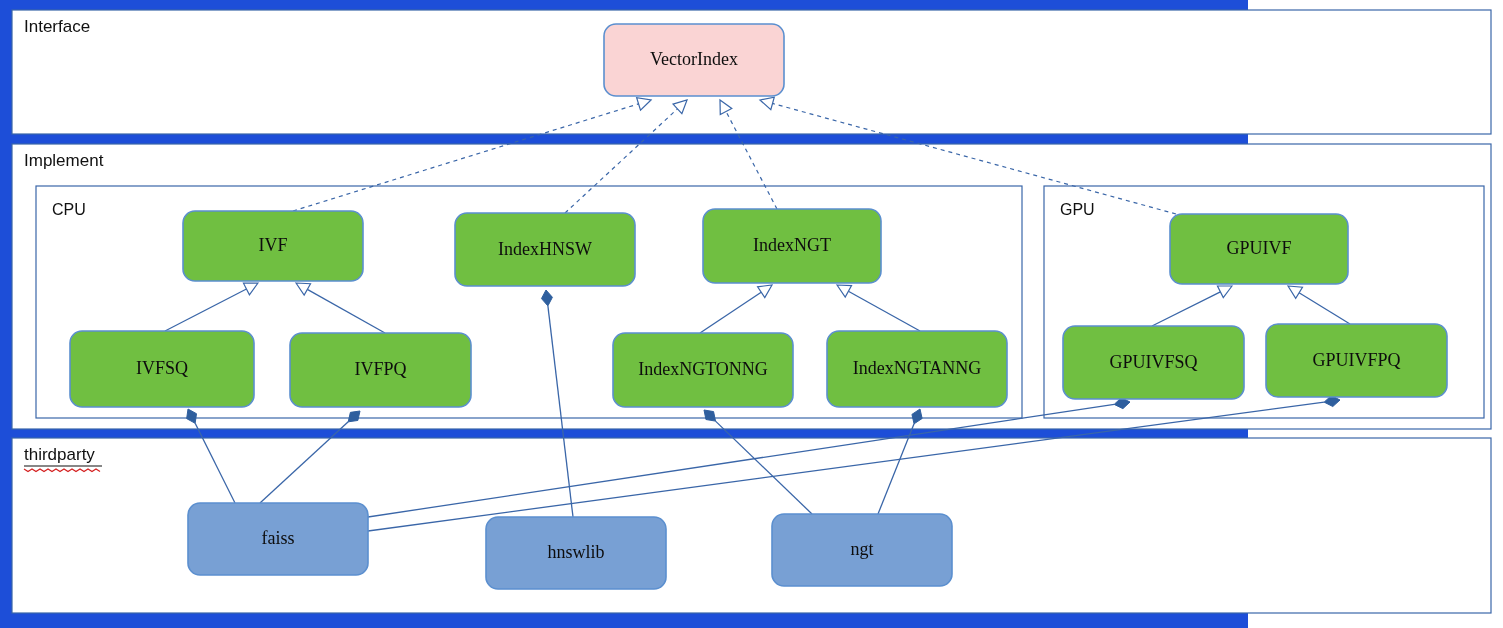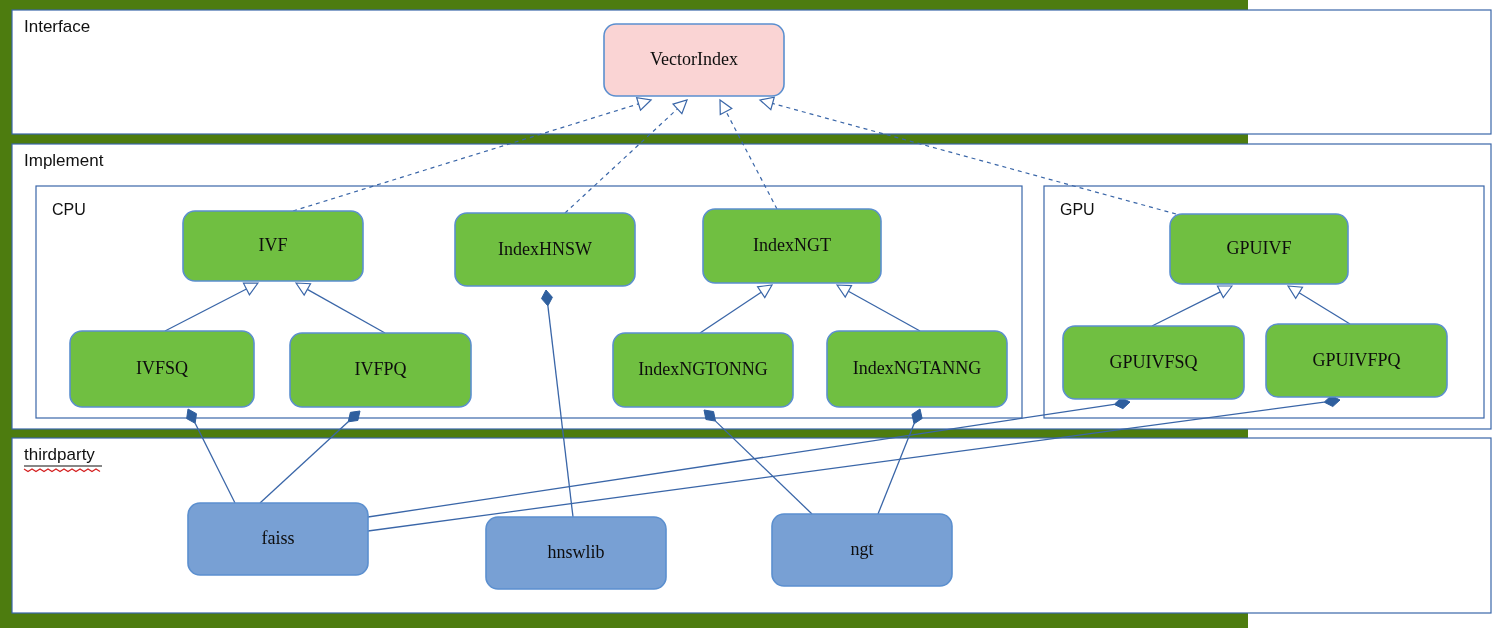--- a/index.html
+++ b/index.html
@@ -10,21 +10,21 @@
   body {
     width: 1503px;
     height: 628px;
     font-family: "Liberation Sans", sans-serif;
     overflow: hidden;
   }
   #diagram-root {
     position: relative;
     width: 1248px;
     height: 628px;
-    background: #4d7c0f;
+    background: #1d4ed8;
   }
   svg#diagram-svg {
     position: absolute;
     top: 0;
     left: 0;
     width: 1503px;
     height: 628px;
     display: block;
   }
   .panel-rect {

